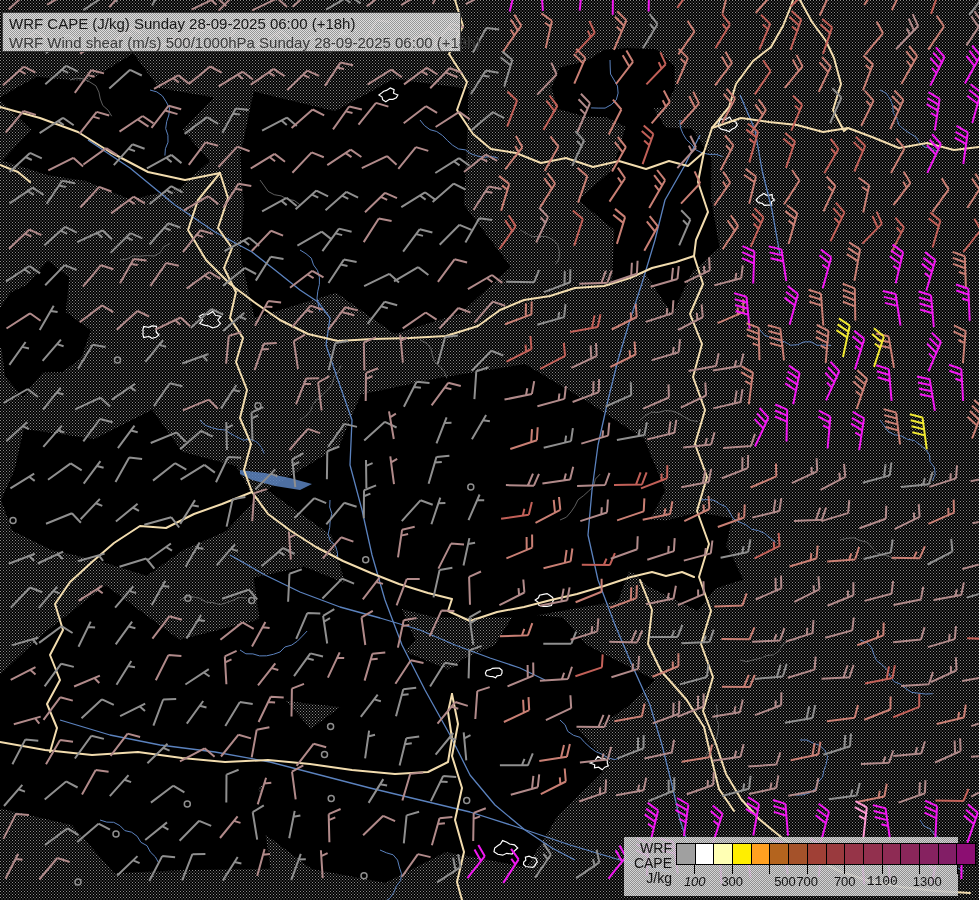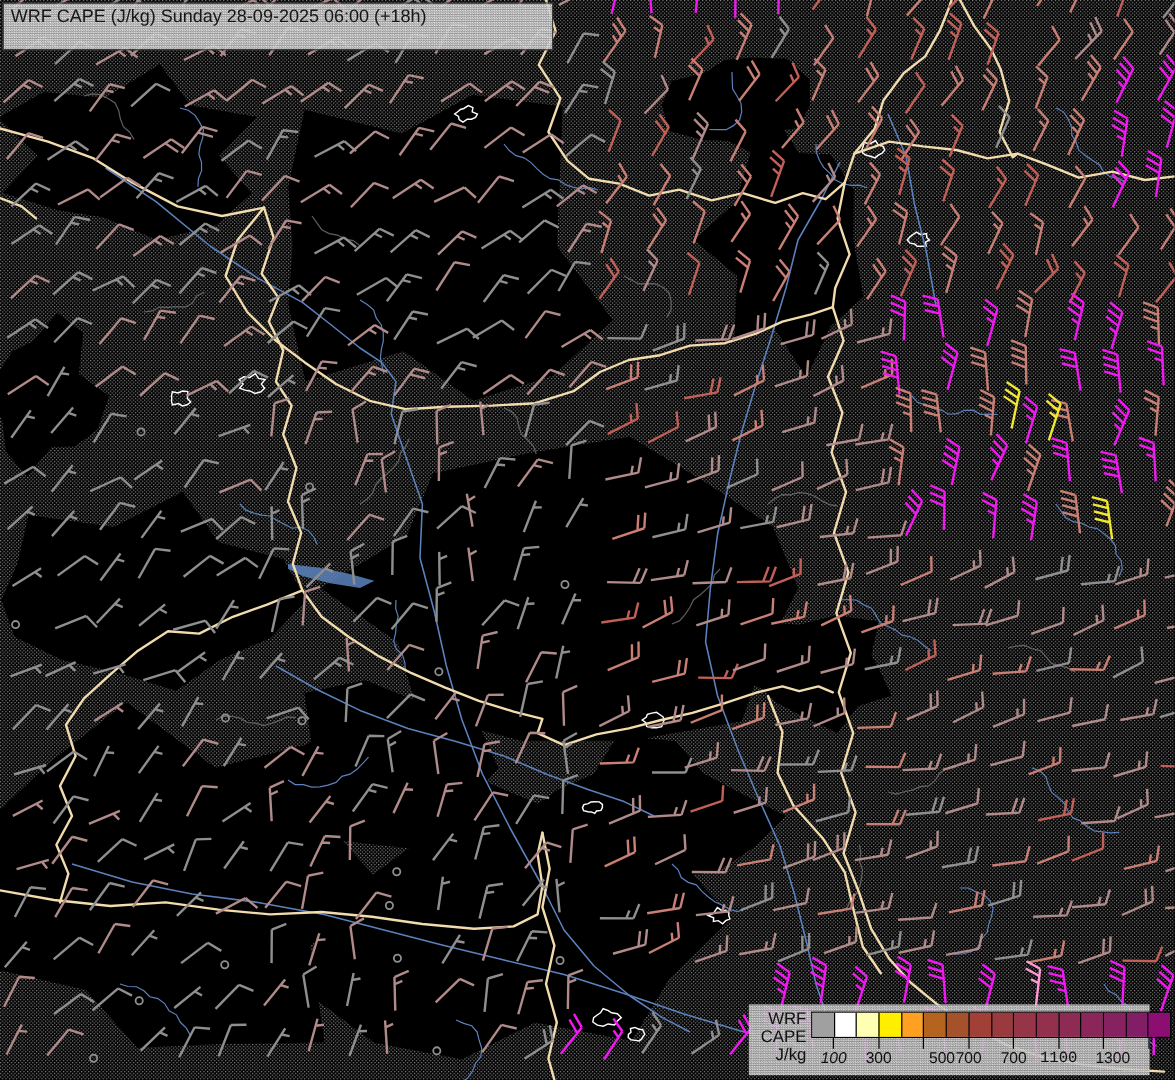--- a/index.html
+++ b/index.html
@@ -1,21 +1,21 @@
 <!DOCTYPE html>
 <html><head>
 <meta charset="utf-8">
 <style>
   html,body{margin:0;padding:0;background:#000;}
   .stage{position:relative;width:979px;height:900px;overflow:hidden;background:#000;
          font-family:"Liberation Sans",sans-serif;}
   .stage svg{position:absolute;left:0;top:0;}
   
   .title-panel{
-    position:absolute;left:2px;top:2px;width:459px;height:40px;box-sizing:border-box;
+    position:absolute;left:2px;top:12px;width:459px;height:40px;box-sizing:border-box;
     padding:1px 6px;border:1px solid #3c3c3c;
     background:repeating-conic-gradient(rgba(232,232,232,.95) 0% 25%, rgba(168,168,168,.88) 0% 50%) 0 0/2px 2px;
     z-index:5;
   }
   .title-line1{font-size:15px;line-height:19px;color:#161616;white-space:nowrap;}
   .title-line2{font-size:15px;line-height:19px;color:#3a3a3a;white-space:nowrap;}
   
   .legend{
     position:absolute;left:624px;top:837px;width:334px;height:59px;box-sizing:border-box;
     background:repeating-conic-gradient(rgba(226,226,226,.93) 0% 25%, rgba(162,162,162,.87) 0% 50%) 0 0/2px 2px;
@@ -766,20 +766,21 @@
         <path d="M889.7 879.8L887.6 847.8M887.6 847.8l-12.4 -4.1M888 853.8l-12.4 -4.1M888.4 859.8l-12.4 -4.1" fill="none" stroke="#f218f2" stroke-width="2"></path>
         <path d="M931.9 883L938.4 851.7M938.4 851.7l-10.8 -7.2M937.2 857.6l-10.8 -7.2M936 863.4l-10.8 -7.2M934.7 869.3l-5.8 -3.9" fill="none" stroke="#f218f2" stroke-width="2"></path>
         <path d="M961.4 879.1L961.7 847.1M961.7 847.1l-12 -5M961.6 853.1l-12 -5M961.6 859.1l-6.5 -2.7" fill="none" stroke="#f218f2" stroke-width="2"></path>
         <path d="M843 357L849.7 325.7M849.7 325.7l-10.8 -7.3M848.4 331.6l-10.8 -7.3M847.2 337.4l-10.8 -7.3" fill="none" stroke="#f0e832" stroke-width="2"></path>
         <path d="M874 367L883.9 336.6M883.9 336.6l-10 -8.4M882 342.3l-10 -8.4M880.2 348l-5.4 -4.5" fill="none" stroke="#f0e832" stroke-width="2"></path>
       </g>
   </svg>
 
   <div class="title-panel">
     <div class="title-line1">WRF CAPE (J/kg) Sunday 28-09-2025 06:00 (+18h)</div>
+    <div class="title-line2">WRF Wind shear (m/s) 500/1000hPa Sunday 28-09-2025 06:00 (+18h)</div>
   </div>
 
   <div class="legend">
     <div class="legend-label">
       <div>WRF</div>
       <div>CAPE</div>
       <div>J/kg</div>
     </div>
     <div class="legend-bar-wrap">
       <div class="legend-bar" id="legend-bar">

